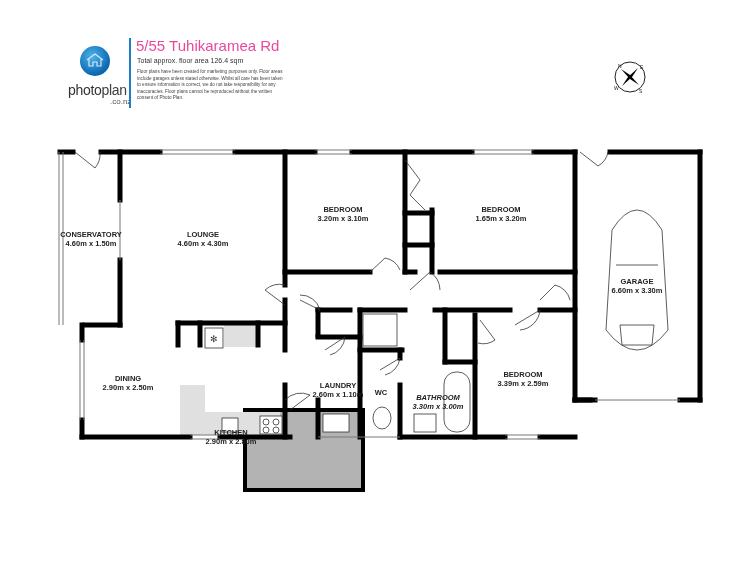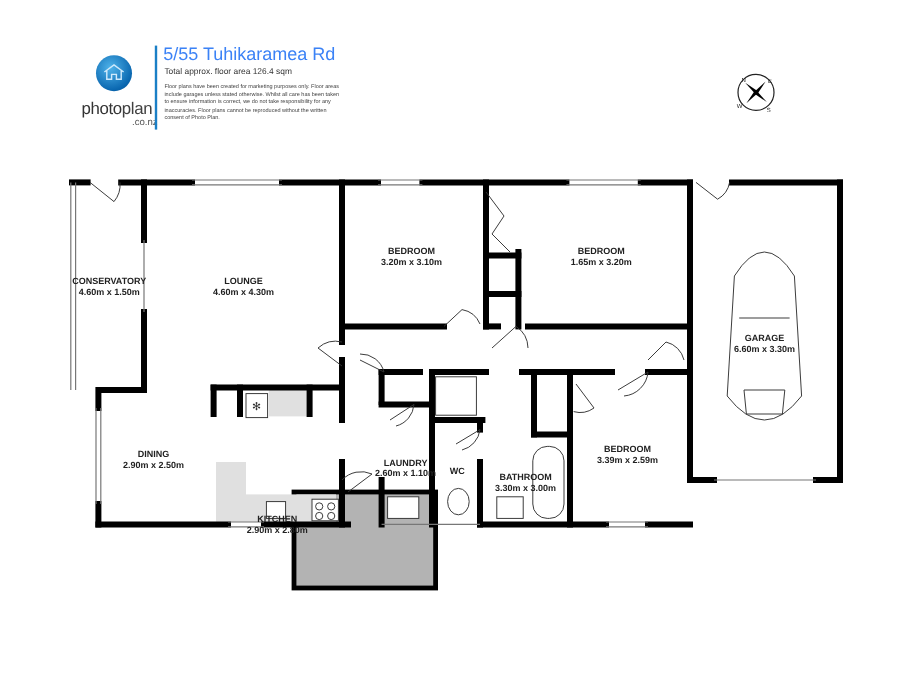--- a/index.html
+++ b/index.html
@@ -5,21 +5,21 @@
   html,body{margin:0;padding:0;background:#fff;}
   body{width:749px;height:566px;position:relative;overflow:hidden;font-family:"Liberation Sans",sans-serif;}
   .header{position:absolute;left:70px;top:36px;width:280px;height:74px;}
   .logo{position:absolute;left:10px;top:10px;width:30px;height:30px;border-radius:50%;
         background:radial-gradient(circle at 40% 35%,#4fb3ea,#0a67b0 70%,#064a83);}
   .logo-house{position:absolute;left:6px;top:7px;width:18px;height:14px;}
   .logo-text{position:absolute;left:-2px;top:46px;font-size:14px;color:#333;letter-spacing:-0.3px;}
   .logo-text .plan{color:#404040;}
   .logo-sub{position:absolute;left:40px;top:61px;font-size:8px;color:#555;}
   .vbar{position:absolute;left:59px;top:2px;width:2px;height:70px;background:#1a7fc6;}
-  .title{position:absolute;left:66px;top:1px;font-size:15px;color:#3b82f6;white-space:nowrap;}
+  .title{position:absolute;left:66px;top:1px;font-size:15px;color:#ec4899;white-space:nowrap;}
   .subtitle{position:absolute;left:67px;top:21px;font-size:7px;color:#333;white-space:nowrap;}
   .disclaimer{position:absolute;left:67px;top:33px;width:150px;font-size:4.6px;line-height:6.5px;color:#444;}
   .compass{position:absolute;left:610px;top:57px;width:40px;height:40px;}
   svg.plan{position:absolute;left:0;top:0;}
   .lbl{position:absolute;font-size:7.5px;font-weight:bold;color:#222;text-align:center;white-space:nowrap;line-height:9px;transform:translateX(-50%);}
   .lbl span{display:block;font-weight:bold;}
 </style>
 </head>
 <body>
 
@@ -203,20 +203,20 @@
     <span>2.90m  x 2.80m</span>
   </div>
 <div class="lbl" style="left:338px;top:381px;">
     <span>LAUNDRY</span>
     <span>2.60m  x 1.10m</span>
   </div>
 <div class="lbl" style="left:381px;top:388px;">
     <span>WC</span>
     <span></span>
   </div>
-<div class="lbl" style="left:438px;top:393px;">
+<div class="lbl" style="left:438px;top:393px;font-style:italic;">
     <span>BATHROOM</span>
     <span>3.30m  x 3.00m</span>
   </div>
 <div class="lbl" style="left:523px;top:370px;">
     <span>BEDROOM</span>
     <span>3.39m  x 2.59m</span>
   </div>
 
 </body></html>

